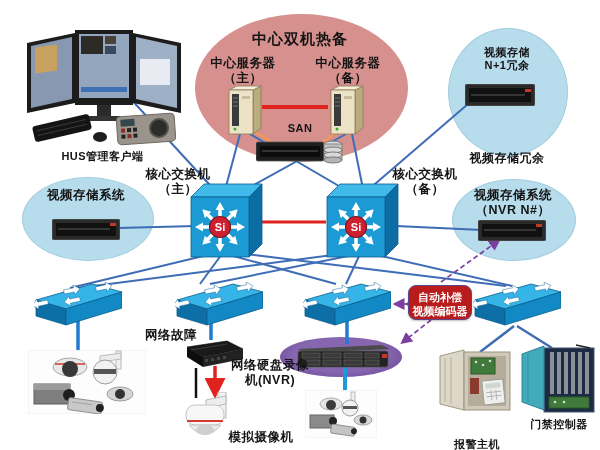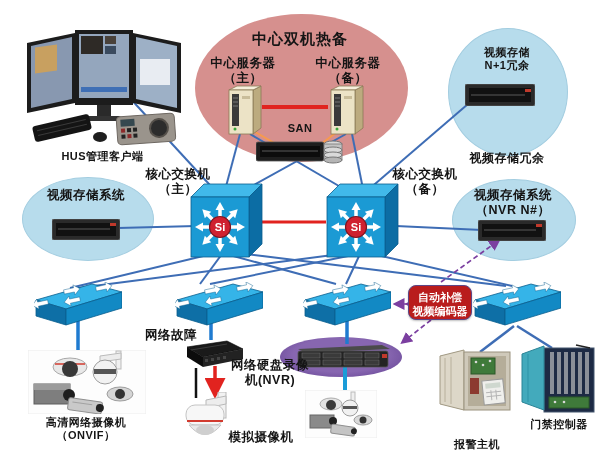--- a/index.html
+++ b/index.html
@@ -452,24 +452,20 @@
       <rect x="6" y="34" width="36" height="20" fill="#7e7e7e" stroke="#5c5c5c"></rect>
       <rect x="6" y="34" width="36" height="6" fill="#9b9b9b"></rect>
       <circle cx="41" cy="45" r="6" fill="#1e1e1e"></circle>
       <g transform="rotate(8 58 56)">
           <rect x="40" y="50" width="34" height="12" rx="2" fill="#c9c9c9" stroke="#8f8f8f"></rect>
       <circle cx="72" cy="56" r="4" fill="#222"></circle>
           <line x1="44" y1="54" x2="64" y2="54" stroke="#a2a2a2"></line>
         </g>
     </svg>
   </div>
-  <div class="lbl s13" style="left:20px;top:416px;width:132px;">
-    <div>高清网络摄像机</div>
-    <div>（ONVIF）</div>
-  </div>
 
   <div class="dev" style="left:438px;top:348px;">
     <svg width="76" height="68" viewBox="0 0 76 68">
       <polygon points="2,8 26,2 26,62 2,56" fill="#ddd7c8" stroke="#a09882"></polygon>
       <line x1="7" y1="10" x2="7" y2="54" stroke="#b8b09c"></line>
       <line x1="13" y1="9" x2="13" y2="56" stroke="#b8b09c"></line>
       <rect x="26" y="4" width="46" height="58" fill="#cfc9ba" stroke="#9a927e"></rect>
       <rect x="30" y="8" width="38" height="50" fill="#b5ad99"></rect>
       <rect x="33" y="10" width="24" height="16" fill="#3f7a3a" stroke="#2c5828"></rect>
       <circle cx="38" cy="14" r="1.3" fill="#d9d9d9"></circle>

